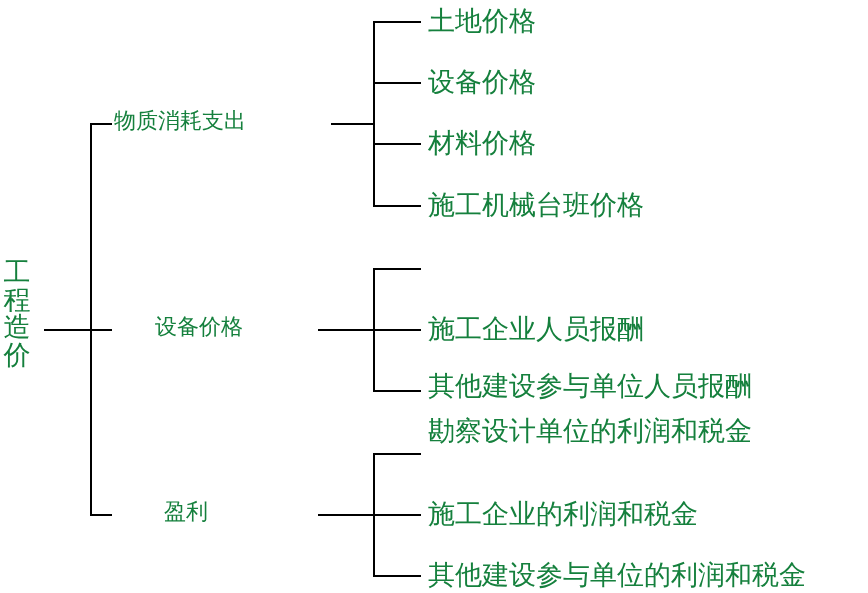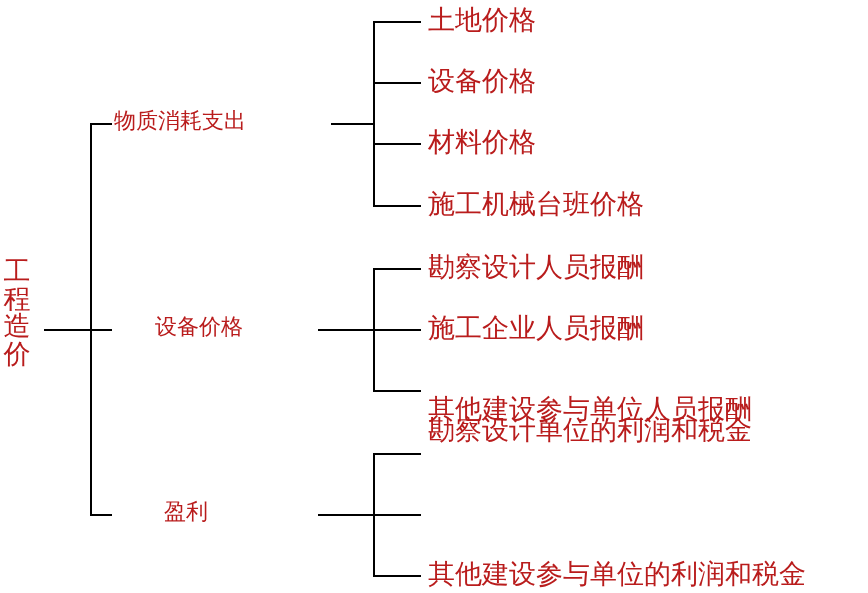--- a/index.html
+++ b/index.html
@@ -12,23 +12,22 @@
     width: 868px;
     height: 593px;
     background: #ffffff;
     font-family: "DejaVu Serif", "Liberation Serif", serif;
     color: #000000;
     overflow: hidden;
   }
   .node {
     position: absolute;
     white-space: nowrap;
-    color: #b91c1c;
+    color: #15803d;
     line-height: 1.15;
-    font-family: Liberation Serif, serif;
   }
   .root-label {
     font-size: 27px;
     letter-spacing: 0;
     text-align: center;
     line-height: 1.02;
   }
   .root-label span {
     display: block;
   }
@@ -76,26 +75,26 @@
   <div class="node level3" style="left:428px; top:66px;">设备价格</div>
   <div class="node level3" style="left:428px; top:127px;">材料价格</div>
   <div class="node level3" style="left:428px; top:189px;text-align:right;">施工机械台班价格</div>
 
   <div class="node level2" style="left:155px; top:314px;">设备价格</div>
   <div class="line hline" style="left:318px; top:329px; width:55px;"></div>
   <div class="line vline" style="left:373px; top:268px; height:122px;"></div>
   <div class="line hline" style="left:373px; top:268px; width:48px;"></div>
   <div class="line hline" style="left:373px; top:329px; width:48px;"></div>
   <div class="line hline" style="left:373px; top:390px; width:48px;"></div>
-  <div class="node level3" style="left:428px; top:252px;">勘察设计人员报酬</div>
   <div class="node level3" style="left:428px; top:313px;">施工企业人员报酬</div>
-  <div class="node level3" style="left:428px; top:394px;">其他建设参与单位人员报酬</div>
+  <div class="node level3" style="left:428px; top:370px;">其他建设参与单位人员报酬</div>
 
   <div class="node level2" style="left:164px; top:499px;">盈利</div>
   <div class="line hline" style="left:318px; top:514px; width:55px;"></div>
   <div class="line vline" style="left:373px; top:453px; height:122px;"></div>
   <div class="line hline" style="left:373px; top:453px; width:48px;"></div>
   <div class="line hline" style="left:373px; top:514px; width:48px;"></div>
   <div class="line hline" style="left:373px; top:575px; width:48px;"></div>
   <div class="node level3" style="left:428px; top:415px;">勘察设计单位的利润和税金</div>
+  <div class="node level3" style="left:428px; top:498px;">施工企业的利润和税金</div>
   <div class="node level3" style="left:428px; top:559px;">其他建设参与单位的利润和税金</div>
 
 </div>
 
 </body></html>

